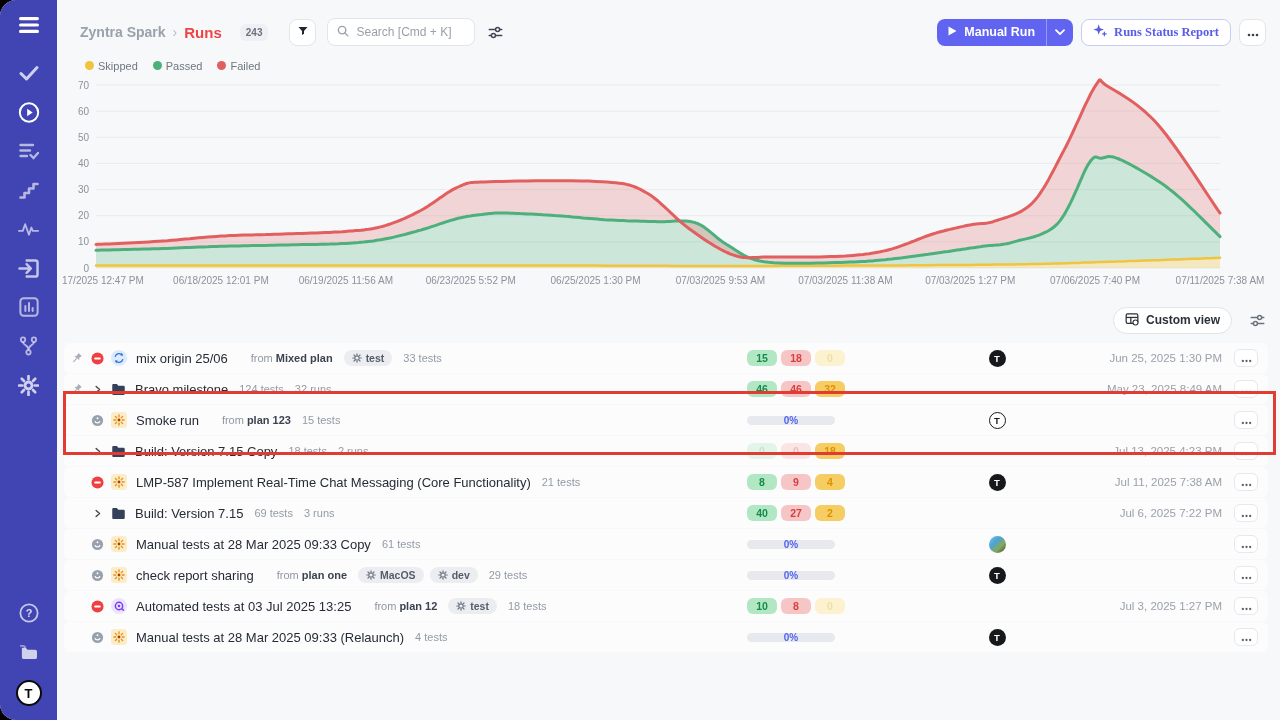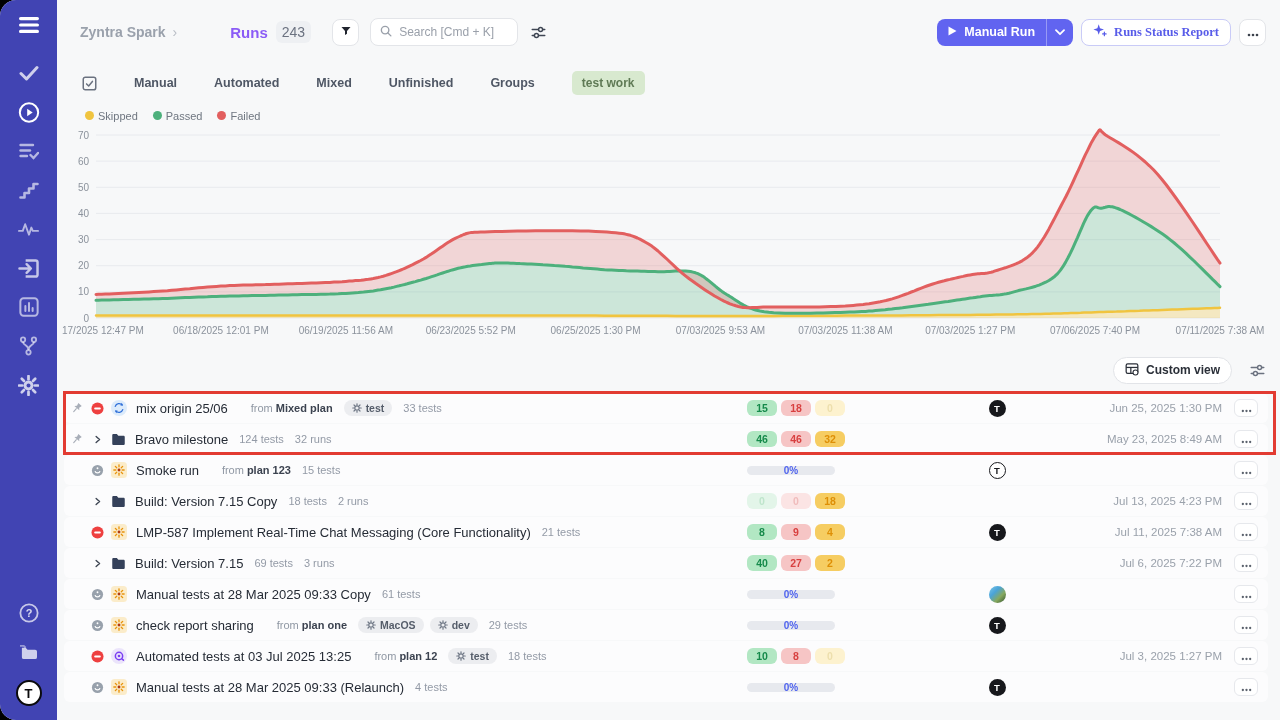--- a/index.html
+++ b/index.html
@@ -14,22 +14,22 @@
   .sb-spacer { flex:1; }
   .sb-avatar { width:26px; height:26px; border-radius:50%; background:#fff; border:2.5px solid #0b0b0d; color:#0b0b0d;
                font-weight:bold; font-size:13px; display:flex; align-items:center; justify-content:center; margin-bottom:0; }
 
   
   .content { flex:1; position:relative; padding:0; }
 
   .hdr { display:flex; align-items:center; padding:18px 14px 0 23px; height:46px; }
   .crumb-project { color:#9aa1ac; font-size:14px; font-weight:600; }
   .crumb-sep { color:#b9bec6; font-size:14px; margin:0 7px; }
-  .crumb-page { color:#8b5cf6; font-size:15px; font-weight:700;margin-left:46px; }
-  .count-pill { background:#eef0f3; color:#6b7280; font-size:14px; font-weight:400; border-radius:6px; padding:3px 6px; margin-left:8px; }
+  .crumb-page { color:#ef4444; font-size:15px; font-weight:700; }
+  .count-pill { background:#eef0f3; color:#6b7280; font-size:10px; font-weight:700; border-radius:6px; padding:3px 6px; margin-left:18px; }
   .funnel-btn { width:27px; height:27px; border:1px solid #e3e5e9; background:#fff; border-radius:8px; display:flex; align-items:center; justify-content:center; margin-left:21px; cursor:pointer; }
   .search-box { display:flex; align-items:center; gap:7px; width:148px; height:28px; border:1px solid #e3e5e9; background:#fff; border-radius:8px; padding:0 9px; margin-left:11px; }
   .search-box input { border:none; outline:none; width:100%; font-size:12px; color:#4b5563; font-family:"Liberation Sans",sans-serif; background:transparent; }
   .search-box input::placeholder { color:#9aa0aa; }
   .sliders-ic { margin-left:13px; cursor:pointer; display:flex; }
   .hdr-right { margin-left:auto; display:flex; align-items:center; gap:8px; }
   .btn-primary { display:flex; align-items:center; height:27px; background:#6164f0; border:none; border-radius:8px; color:#fff; cursor:pointer; }
   .btn-primary .main { display:flex; align-items:center; gap:7px; padding:0 11px; font-size:12.5px; font-weight:700; font-family:"Liberation Sans",sans-serif; color:#fff; }
   .btn-primary .divider { width:1px; height:27px; background:rgba(255,255,255,.35); }
   .btn-primary .caret { padding:0 8px; display:flex; }
@@ -245,36 +245,20 @@
                 <g fill="#3c424c">
                   <circle cx="2" cy="2" r="1.3"></circle>
                   <circle cx="6" cy="2" r="1.3"></circle>
                   <circle cx="10" cy="2" r="1.3"></circle>
                 </g>
               </svg></span>
         </button>
       </div>
     </div>
 
-    <div class="tabs">
-      <span class="tabs-lead-ic">
-        <svg width="15" height="15" viewBox="0 0 18 18">
-            <rect x="1.5" y="1.5" width="15" height="15" rx="2.5" fill="none" stroke="#6b7280" stroke-width="1.8"></rect>
-            <path d="M5.5 9.5l2.5 2.5 4.5-5.5" fill="none" stroke="#6b7280" stroke-width="1.8" stroke-linecap="round" stroke-linejoin="round"></path>
-          </svg>
-      </span>
-      <span id="tabs-list" style="display:flex;gap:37px;">
-          <button class="tab">Manual</button>
-          <button class="tab">Automated</button>
-          <button class="tab">Mixed</button>
-          <button class="tab">Unfinished</button>
-          <button class="tab">Groups</button>
-        </span>
-      <span class="tag-pill">test work</span>
-    </div>
 
     <div class="legend" id="legend">
         <span class="legend-item">
           <span class="legend-dot" style="background:#f0c43f"></span>
           <span>Skipped</span>
         </span>
         <span class="legend-item">
           <span class="legend-dot" style="background:#4db07c"></span>
           <span>Passed</span>
         </span>

